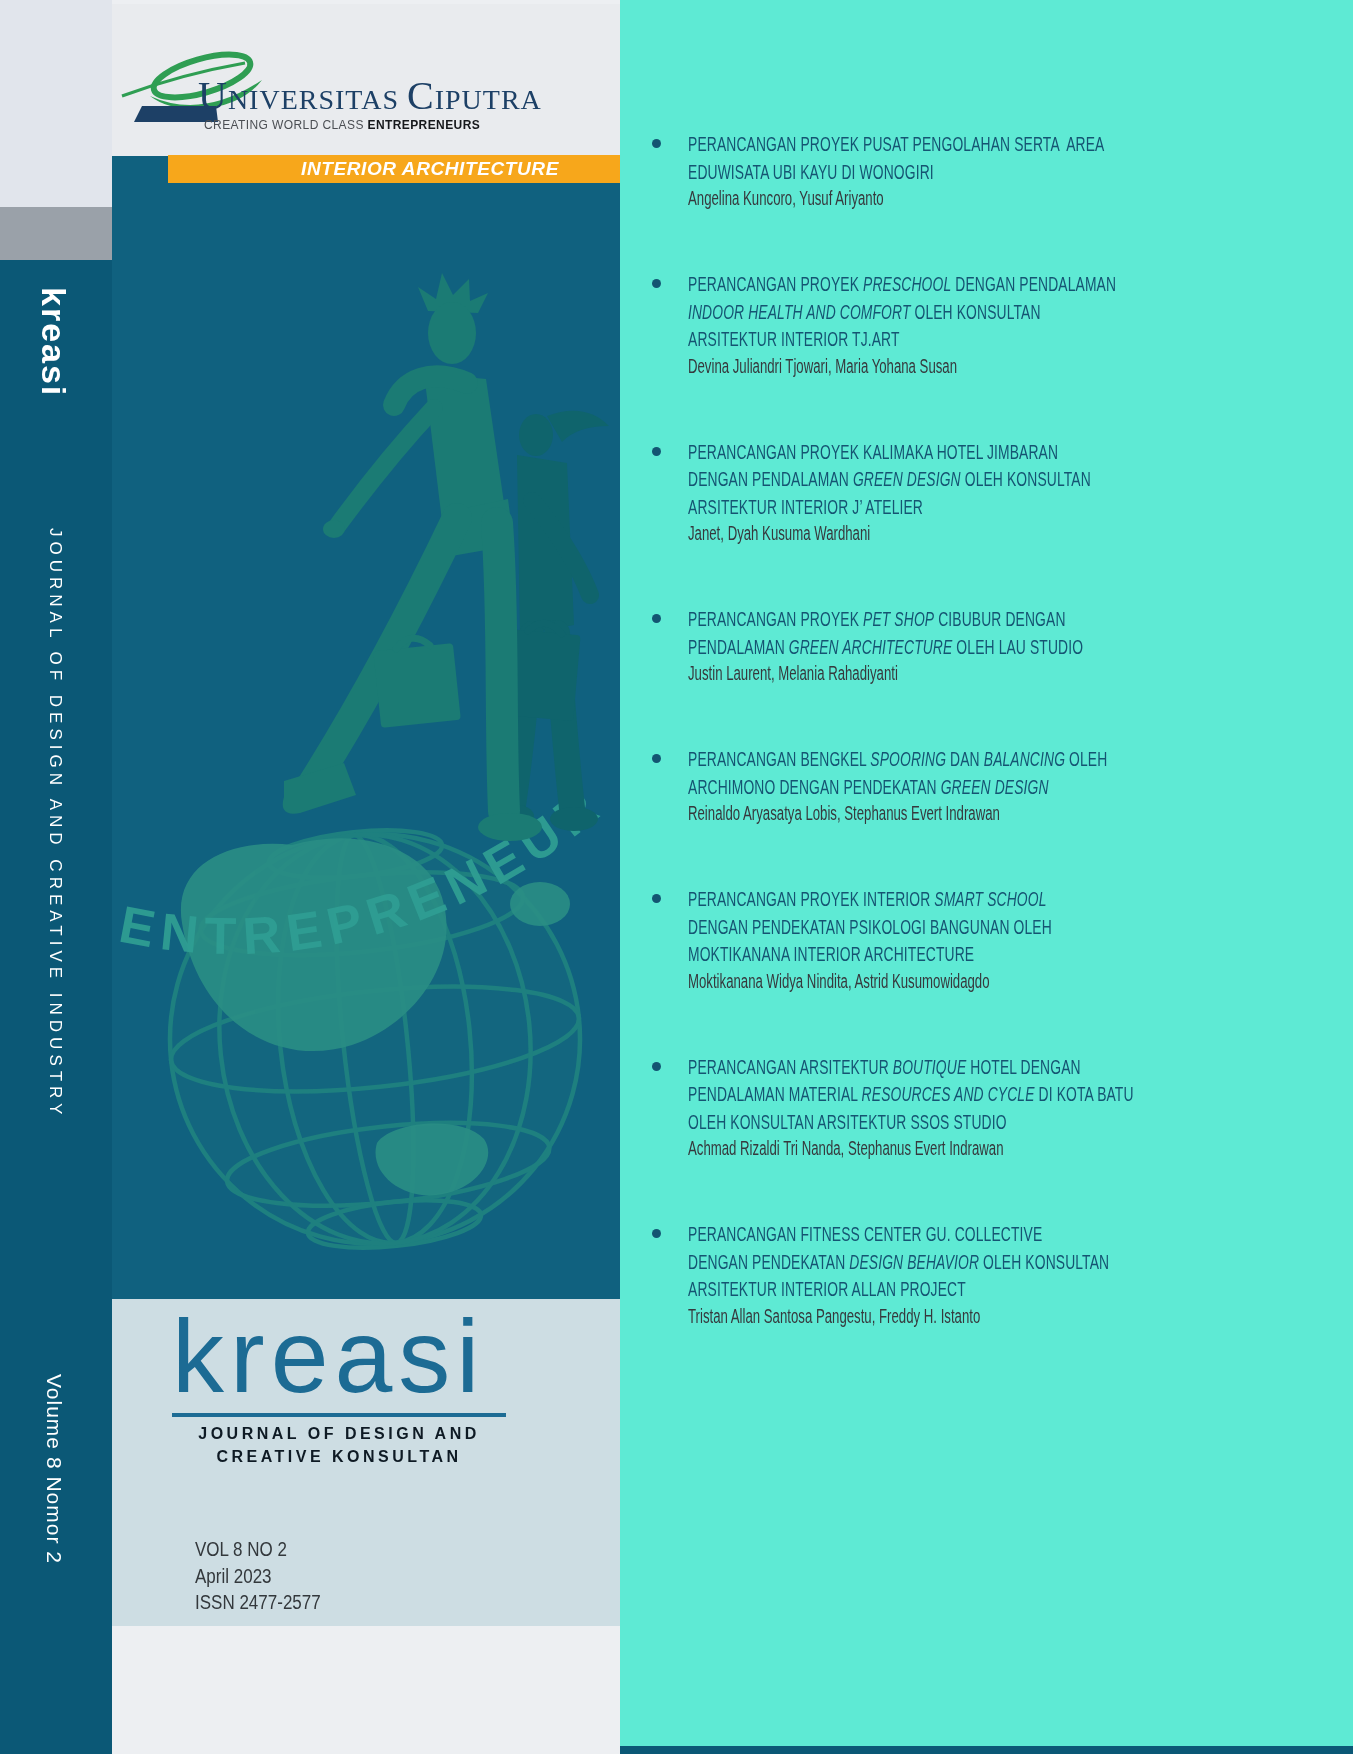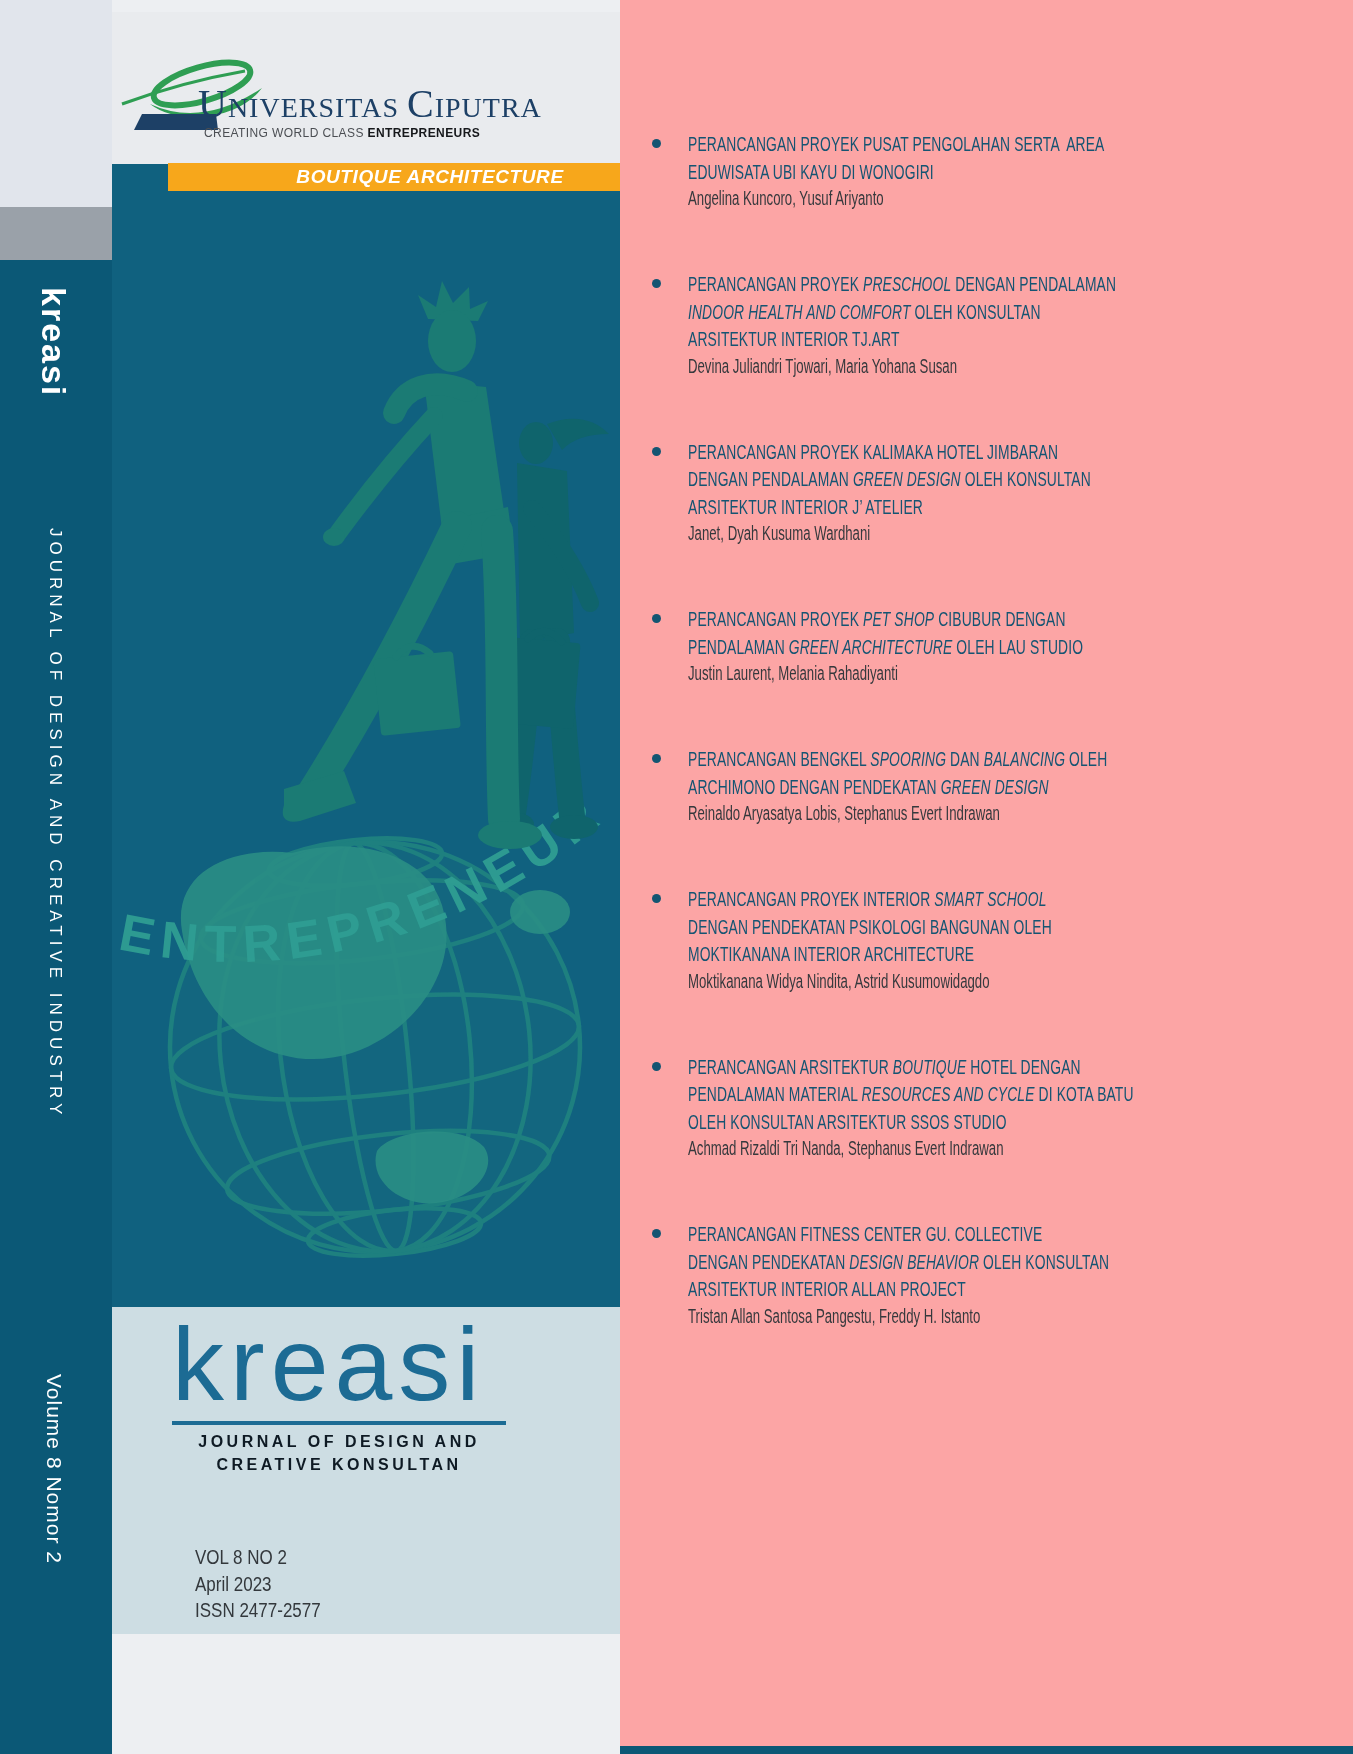--- a/index.html
+++ b/index.html
@@ -12,21 +12,21 @@
   .spine-top{position:absolute;left:0;top:0;width:112px;height:207px;background:#e1e5ec;}
   .spine-gray{position:absolute;left:0;top:207px;width:112px;height:53px;background:#9aa1a9;}
   .spine-kreasi{position:absolute;left:37px;top:287px;writing-mode:vertical-rl;
        font-size:34px;font-weight:bold;color:#ffffff;letter-spacing:2px;line-height:1;}
   .spine-sub{position:absolute;left:47px;top:528px;writing-mode:vertical-rl;
        font-size:17px;color:#ffffff;letter-spacing:5px;line-height:1;}
   .spine-vol{position:absolute;left:44px;top:1374px;writing-mode:vertical-rl;
        font-size:21px;color:#ffffff;letter-spacing:1px;line-height:1;}
 
   
-  .cover{position:absolute;left:112px;top:12px;width:508px;height:1577px;background:#10617f;}
+  .cover{position:absolute;left:112px;top:4px;width:508px;height:1577px;background:#10617f;}
   .logo-panel{position:absolute;left:0;top:0;width:508px;height:152px;background:#e9ebee;}
   .swoosh{position:absolute;left:8px;top:40px;}
   .uc-name{position:absolute;left:86px;top:72px;font-family:"Liberation Serif",serif;
        color:#1d4066;letter-spacing:1px;white-space:nowrap;line-height:1;}
   .uc-name span{font-size:28px;}
   .uc-name span.lg{font-size:40px;}
   .uc-tagline{position:absolute;left:92px;top:114px;font-size:12px;letter-spacing:0.4px;
        color:#4b4e53;white-space:nowrap;}
   .uc-tagline b{color:#16181b;}
   .banner{position:absolute;left:56px;top:151px;width:452px;height:28px;background:#f7a71b;
@@ -39,21 +39,21 @@
   .kreasi-box{position:absolute;left:0;top:1295px;width:508px;height:327px;background:#cddde3;}
   .kb-title{position:absolute;left:60px;top:4px;font-size:104px;line-height:1.02;
        color:#1c6b94;letter-spacing:6px;}
   .kb-rule{position:absolute;left:60px;top:114px;width:334px;height:4px;background:#1c6b94;}
   .kb-sub{position:absolute;left:60px;top:123px;width:334px;text-align:center;
        font-size:16px;font-weight:bold;color:#0e1a24;letter-spacing:3.5px;line-height:23px;}
   .kb-meta{position:absolute;left:83px;top:237px;font-size:20px;line-height:26.5px;
        color:#33383c;transform:scaleX(0.85);transform-origin:0 0;white-space:nowrap;}
 
   
-  .toc{position:absolute;left:620px;top:0;width:733px;height:1754px;background:#fca5a5;}
+  .toc{position:absolute;left:620px;top:0;width:733px;height:1754px;background:#5eead4;}
   .toc-list{position:absolute;left:0;top:0;width:733px;padding-top:130px;
        display:flex;flex-direction:column;gap:58px;box-sizing:border-box;}
   .toc-entry{display:flex;align-items:flex-start;}
   .bullet{flex:0 0 auto;width:9px;height:9px;border-radius:50%;background:#135572;
        margin:9px 0 0 32px;}
   .t-wrap{margin-left:27px;transform:scaleX(0.66);transform-origin:0 0;width:152%;}
   .t-title{font-size:21px;line-height:27.5px;color:#155472;letter-spacing:0.2px;}
   .t-line{white-space:pre;}
   .t-title i{font-style:italic;}
   .t-authors{font-size:20px;line-height:27px;color:#36393d;white-space:pre;}
@@ -84,21 +84,21 @@
         <path d="M22,62 L96,62 L98,78 L14,78 Z" fill="#1d4066"></path>
       </svg>
       <div class="uc-name"><span class="lg">U</span><span>NIVERSITAS </span><span class="lg">C</span><span>IPUTRA</span></div>
       <div class="uc-tagline">
         <span>CREATING WORLD CLASS</span>
         <b>ENTREPRENEURS</b>
       </div>
     </div>
 
     <div class="banner">
-      <span>BOUTIQUE ARCHITECTURE</span>
+      <span>INTERIOR ARCHITECTURE</span>
     </div>
 
     <svg class="statue" width="508" height="1116" viewBox="0 0 508 1116">
       <defs>
         <path id="eq-path" d="M -5,755 C 150,795 330,760 480,640" fill="none"></path>
       </defs>
 
       <g transform="rotate(-6 263 856)" stroke="#1f8280" stroke-width="4.5" fill="none" opacity="0.95">
         <circle cx="263" cy="856" r="205" fill="rgba(32,130,125,0.18)"></circle>
         <ellipse cx="263" cy="856" rx="205" ry="48"></ellipse>

